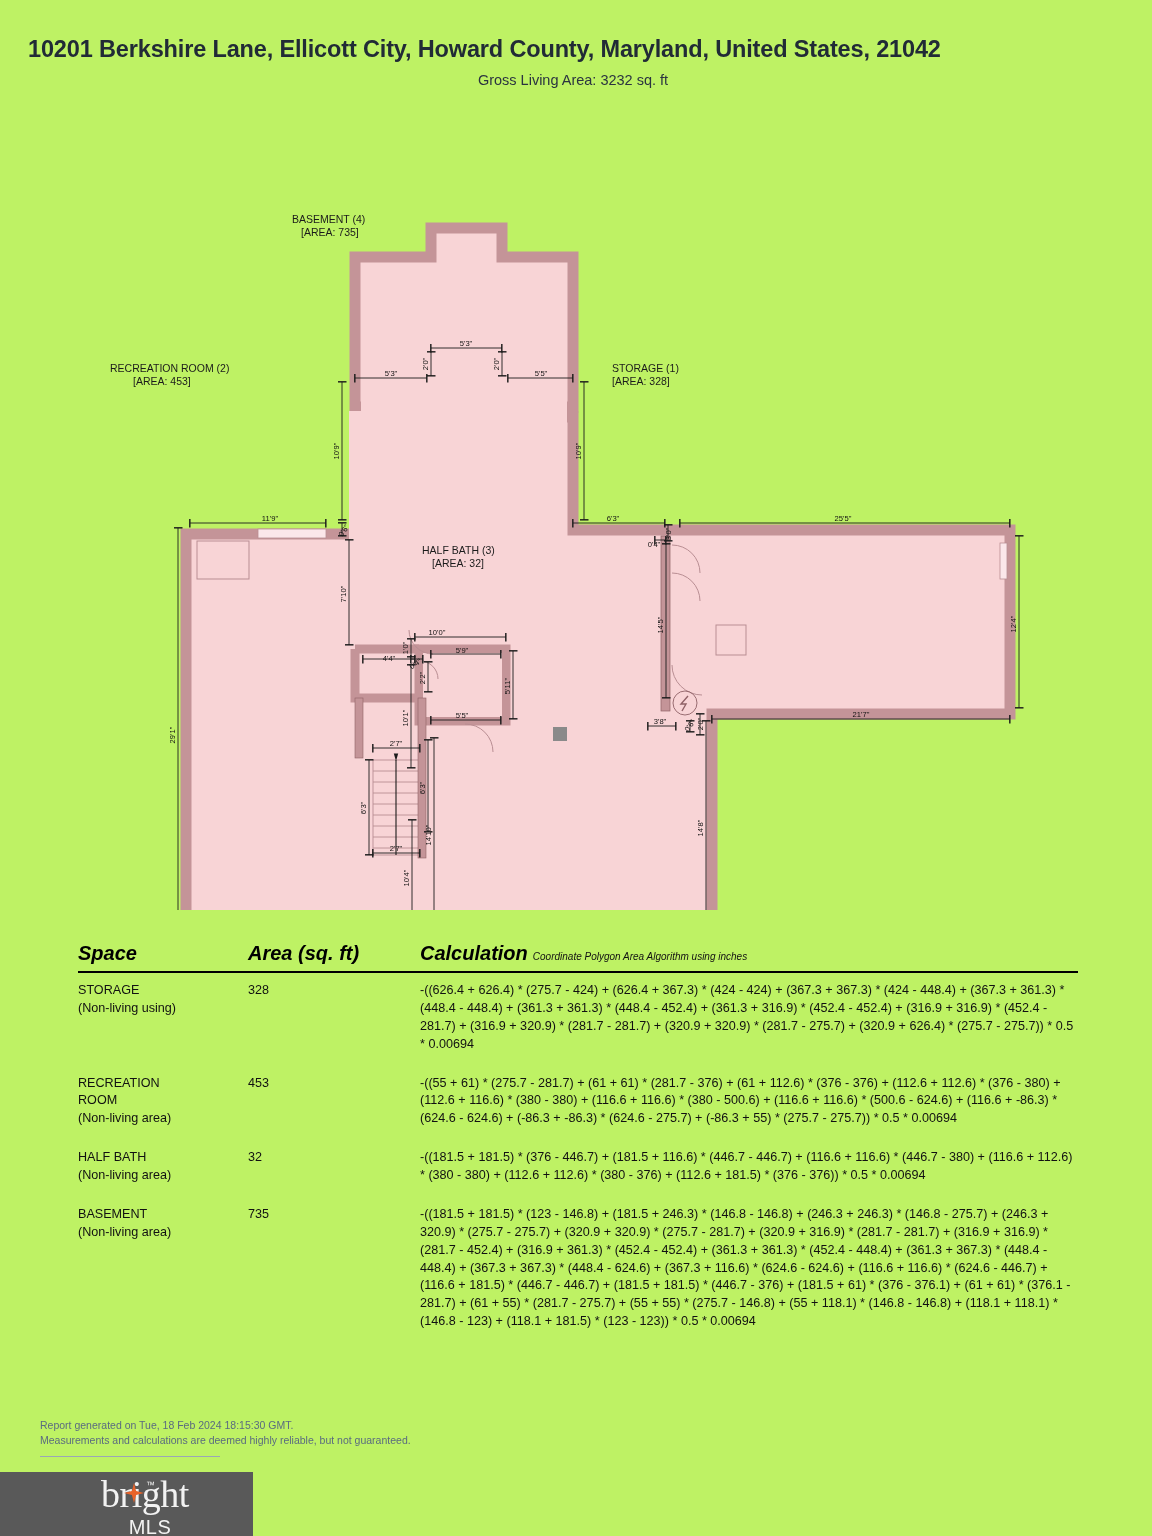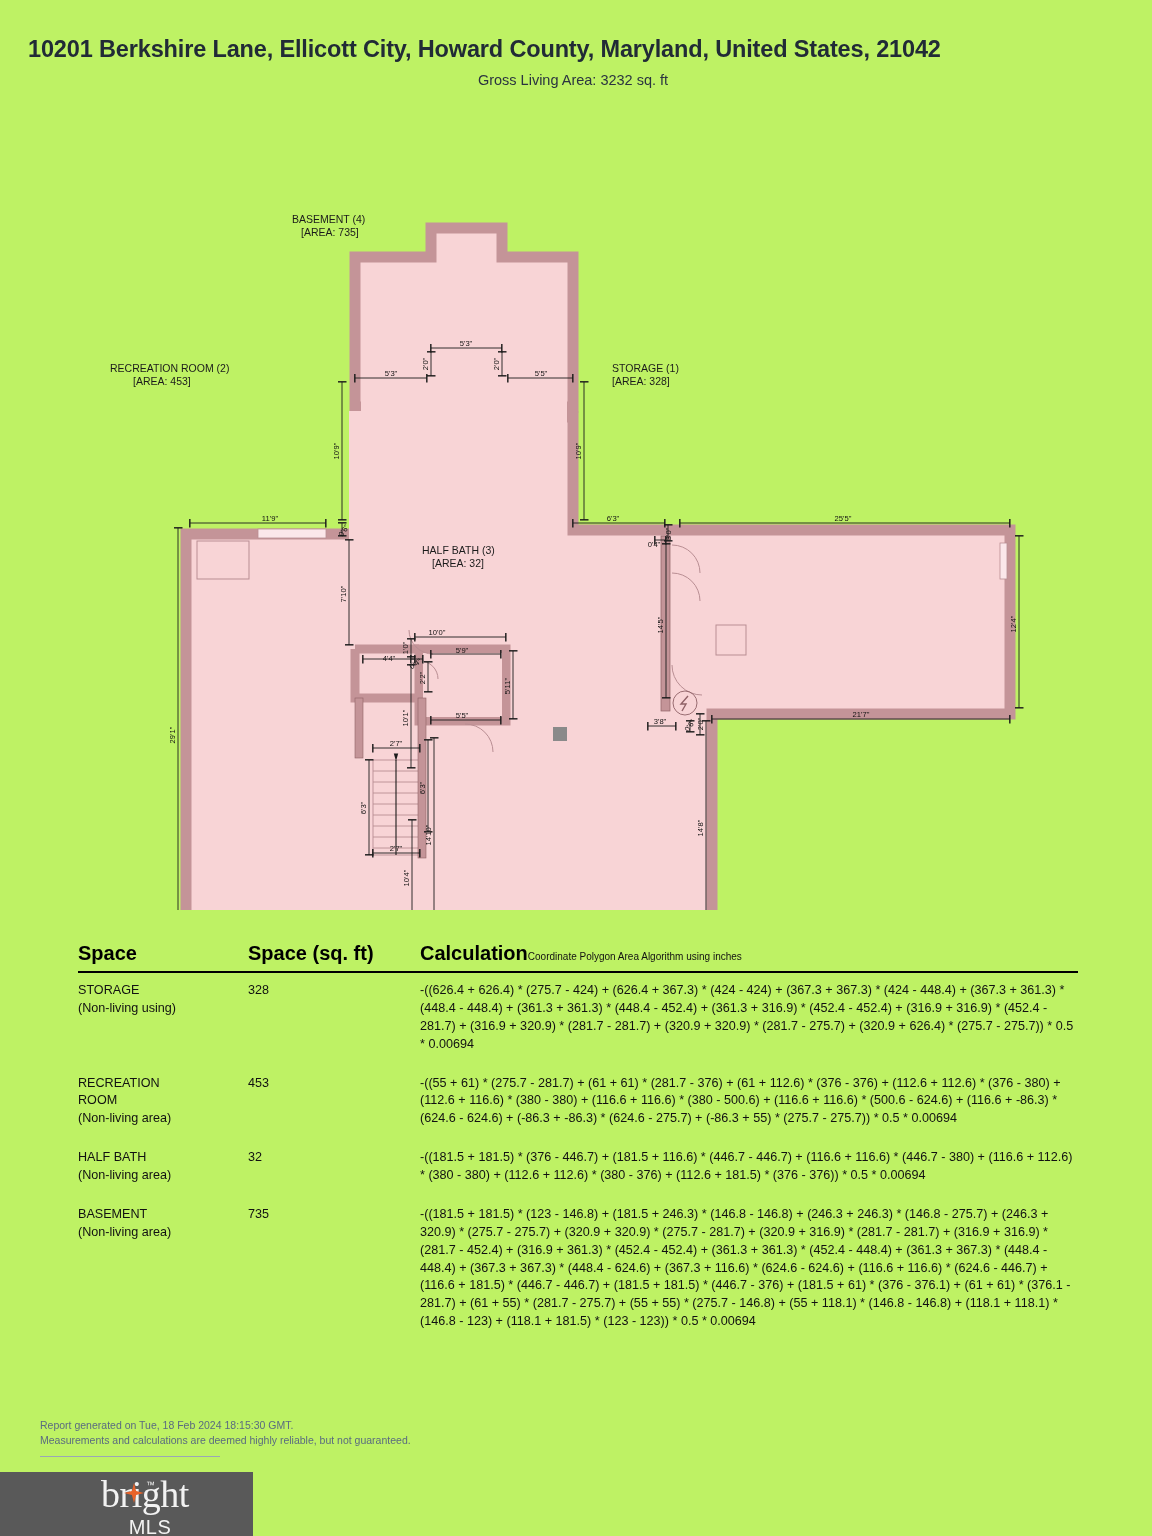--- a/index.html
+++ b/index.html
@@ -35,23 +35,23 @@
   
   #table-area { position: absolute; left: 78px; top: 942px; width: 1000px; }
   .tbl { width: 1000px; border-collapse: collapse; }
   .thead-row th {
     text-align: left; vertical-align: bottom;
     font-size: 20px; font-weight: bold; color: #000;
     padding: 0 0 6px 0;
   }
   .th-space { width: 170px; }
   .th-area  { width: 172px; }
-  .calc-head-wrap { display: flex; align-items: baseline; }
+  .calc-head-wrap { display: flex; align-items: baseline; gap: 5px; }
   .calc-sub { font-size: 10px; font-weight: normal; color: #111; }
-  .head-rule { border-bottom: 2.5px solid #000; }
+  .head-rule { border-bottom: 2.5px solid #000; font-style: italic; }
   .row td {
     vertical-align: top; padding: 9px 0 12px 0;
     font-size: 12.6px; color: #111; line-height: 1.42;
   }
   .space-name { white-space: pre-line; }
   .calc-cell { font-size: 12.2px; line-height: 1.46; padding-right: 4px; }
 
   
   #footer-note {
     position: absolute; left: 40px; top: 1418px;
@@ -320,21 +320,21 @@
         <text x="432" y="447" font-size="10.5">[AREA: 32]</text>
       </g>
     </svg>
   </div>
 
   <div id="table-area">
     <table class="tbl">
       <thead>
         <tr class="thead-row head-rule">
           <th class="th-space">Space</th>
-          <th class="th-area">Space (sq. ft)</th>
+          <th class="th-area">Area (sq. ft)</th>
           <th>
             <span class="calc-head-wrap">
               <span>Calculation</span>
               <span class="calc-sub">Coordinate Polygon Area Algorithm using inches</span>
             </span>
           </th>
         </tr>
       </thead>
       <tbody>
         <tr class="row">

